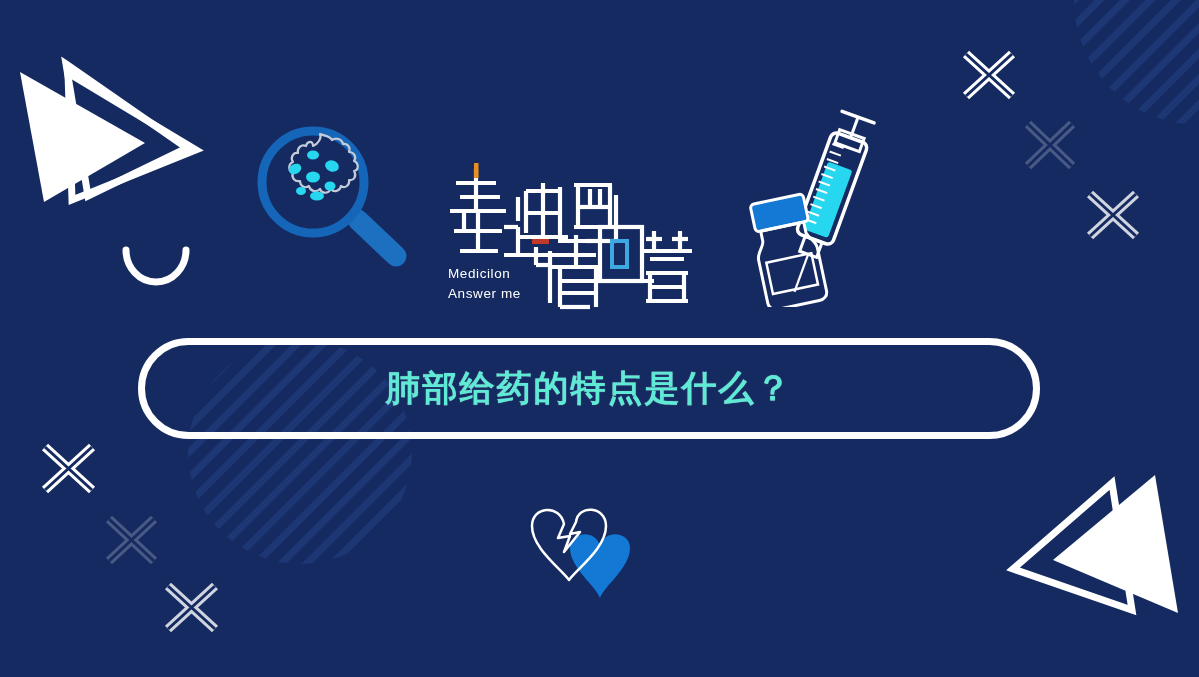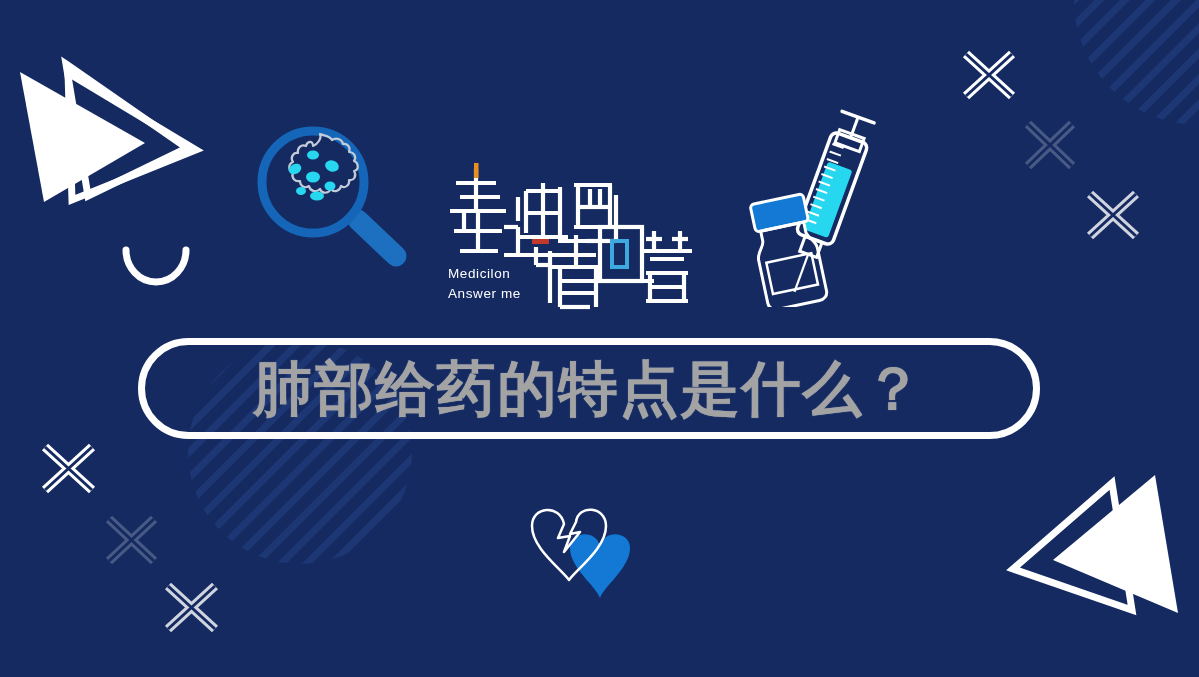--- a/index.html
+++ b/index.html
@@ -46,22 +46,22 @@
     width: 902px;
     height: 101px;
     border: 7px solid #ffffff;
     border-radius: 52px;
     box-sizing: border-box;
     display: flex;
     align-items: center;
     justify-content: center;
   }
   .title-text {
-    color: #a3a3a3;
-    font-size: 59px;
+    color: #5eead4;
+    font-size: 35px;
     font-weight: 700;
     letter-spacing: 2px;
     line-height: 1;
     white-space: nowrap;
     font-family: "DejaVu Sans", "Liberation Sans", sans-serif;
     text-shadow: 0 0 1px rgba(255,255,255,0.5);
   }
 
   
   .icon-magnifier {

